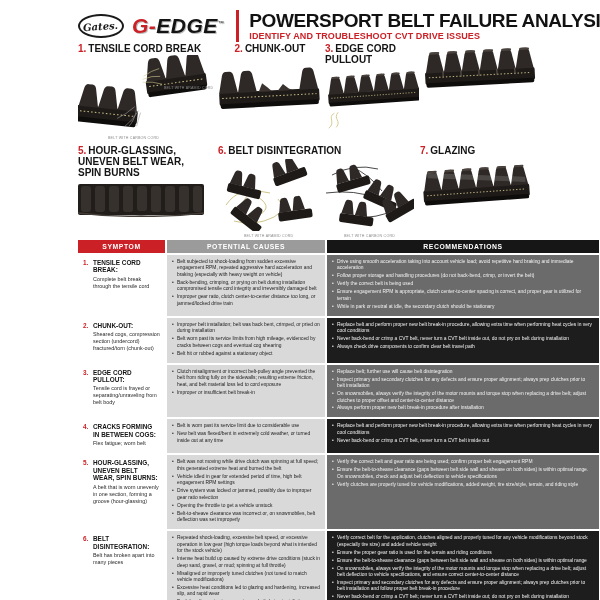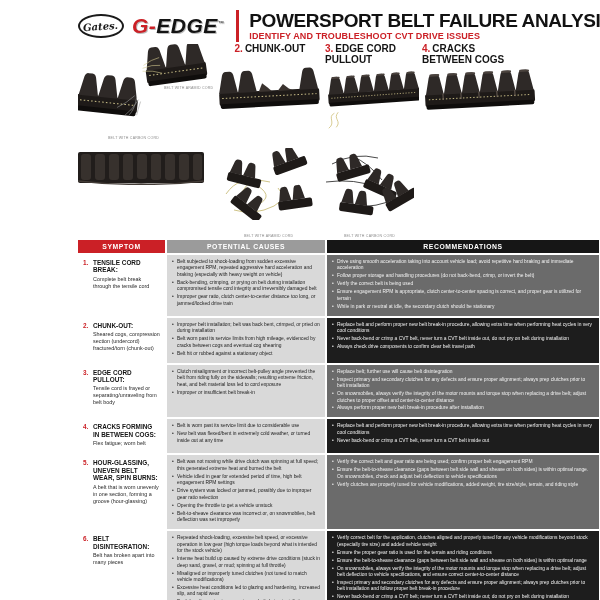--- a/index.html
+++ b/index.html
@@ -103,20 +103,21 @@
     </div>
     <div class="gforce"><span class="g-red">G-</span><span>EDGE</span><sup>™</sup></div>
     <div class="hdr-divider"></div>
     <div class="title-block">
       <div class="main-title">POWERSPORT BELT FAILURE ANALYSIS</div>
       <div class="sub-title">IDENTIFY AND TROUBLESHOOT CVT DRIVE ISSUES</div>
     </div>
   </div>
 
   <div class="fig" style="left:0;top:36px;width:138px;">
+    <div class="fig-title"><span class="num">1.</span><span>TENSILE CORD BREAK</span></div>
     <svg class="fig-img" width="132" height="76" viewBox="0 0 135 76">
       <use href="#beltHalf" transform="translate(66,4) rotate(-8)"></use>
       <use href="#beltHalf" transform="translate(2,28) rotate(6)"></use>
       <g stroke="#9a9a98" stroke-width="0.6" fill="none">
         <path d="M62,56 q-6,10 -14,16"></path>
           <path d="M60,54 q-2,12 -8,18"></path>
         <path d="M58,52 q-9,8 -18,12"></path>
           <path d="M64,58 q-3,9 -4,14"></path>
       </g>
       <g stroke="#d5ca90" stroke-width="0.6" fill="none">
@@ -155,55 +156,57 @@
         <use href="#beltFull"></use>
       </g>
       <g stroke="#d5c98c" fill="none" stroke-width="1">
         <path d="M10,46 C2,50 12,56 4,62"></path>
         <path d="M14,45 C8,52 18,54 12,61"></path>
       </g>
     </svg>
   </div>
 
   <div class="fig" style="left:344px;top:36px;width:122px;">
-    <div class="fig-title"><span class="num">4.</span><span>CRACKS
-BETWEEN COGS</span></div>
     <svg class="fig-img" width="116" height="62" viewBox="0 0 120 62" style="margin-top:2px;">
       <g transform="translate(2,6) rotate(-3) scale(0.93)">
         <use href="#beltFull"></use>
         <g stroke="#76695f" stroke-width="0.9">
           <line x1="20" y1="22" x2="20" y2="29"></line>
             <line x1="40" y1="22" x2="40" y2="29"></line>
           <line x1="60" y1="22" x2="60" y2="29"></line>
             <line x1="80" y1="22" x2="80" y2="29"></line>
           <line x1="100" y1="22" x2="100" y2="29"></line>
         </g>
       </g>
     </svg>
   </div>
 
   <div class="fig" style="left:0;top:138px;width:130px;">
+    <div class="fig-title"><span class="num">5.</span><span>HOUR-GLASSING,
+UNEVEN BELT WEAR,
+SPIN BURNS</span></div>
     <svg class="fig-img" width="127" height="38" viewBox="0 0 127 38" style="margin-top:4px;">
       <rect x="0" y="2" width="126" height="31" rx="2" fill="#211d1b"></rect>
       <g fill="#37312d">
         <rect x="3" y="4" width="10" height="26" rx="3"></rect>
           <rect x="17" y="4" width="10" height="26" rx="3"></rect>
         <rect x="31" y="4" width="10" height="26" rx="3"></rect>
           <rect x="45" y="4" width="10" height="26" rx="3"></rect>
         <rect x="59" y="4" width="10" height="25" rx="3"></rect>
           <rect x="73" y="4" width="10" height="26" rx="3"></rect>
         <rect x="87" y="4" width="10" height="26" rx="3"></rect>
           <rect x="101" y="4" width="10" height="26" rx="3"></rect>
         <rect x="115" y="4" width="9" height="26" rx="3"></rect>
       </g>
       <path d="M0,31 q32,4 63,3 q32,1 63,-3" stroke="#433c37" stroke-width="1.4" fill="none"></path>
     </svg>
   </div>
 
   <div class="fig" style="left:140px;top:138px;width:200px;">
+    <div class="fig-title"><span class="num">6.</span><span>BELT DISINTEGRATION</span></div>
     <svg class="fig-img" width="196" height="72" viewBox="0 0 196 72" style="margin-top:2px;">
       <g transform="translate(2,4)">
         <g stroke="#cfc488" fill="none" stroke-width="1">
           <path d="M6,42 q14,-20 32,-8 q18,12 -4,20 q-24,8 -12,-14 q8,-16 28,-10"></path>
           <path d="M14,58 q20,6 40,-4 q14,-8 4,-18"></path>
         </g>
         <use href="#fragment" transform="translate(12,6) rotate(14)"></use>
         <use href="#fragment" transform="translate(48,2) rotate(-20)"></use>
         <use href="#fragment" transform="translate(24,32) rotate(38)"></use>
         <use href="#fragment" transform="translate(56,36) rotate(-8)"></use>
@@ -218,20 +221,29 @@
         <use href="#fragment" transform="translate(10,10) rotate(-16)"></use>
         <use href="#fragment" transform="translate(50,16) rotate(24)"></use>
         <use href="#fragment" transform="translate(20,38) rotate(8)"></use>
         <use href="#fragment" transform="translate(56,42) rotate(-30)"></use>
       </g>
     </svg>
     <span class="cap" style="left:26px;top:88px;">BELT WITH ARAMID CORD</span>
     <span class="cap" style="left:126px;top:88px;">BELT WITH CARBON CORD</span>
   </div>
 
+  <div class="fig" style="left:342px;top:138px;width:118px;">
+    <div class="fig-title"><span class="num">7.</span><span>GLAZING</span></div>
+    <svg class="fig-img" width="114" height="60" viewBox="0 0 118 60" style="margin-top:6px;">
+      <g transform="translate(2,8) rotate(-4) scale(0.9)">
+        <use href="#beltFull"></use>
+        <polygon points="6,2 118,14 118,20 6,8" fill="#ffffff" opacity="0.14"></polygon>
+      </g>
+    </svg>
+  </div>
 
   <div class="tbl">
 
     <div class="th th-sym">SYMPTOM</div>
     <div class="th th-causes">POTENTIAL CAUSES</div>
     <div class="th th-recs">RECOMMENDATIONS</div>
 
     <div class="cell sym-cell r1">
       <div class="sym-line">
           <span class="sym-num">1.</span>

